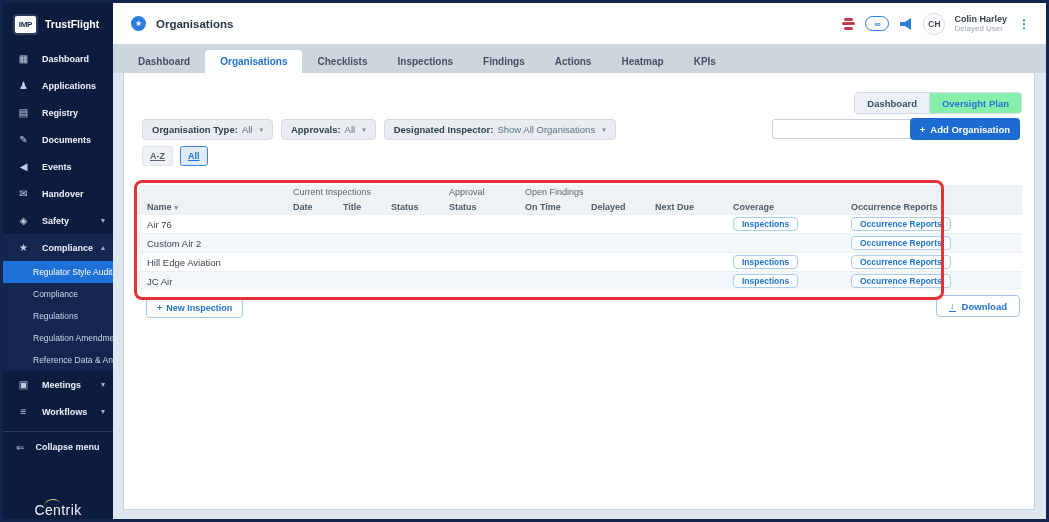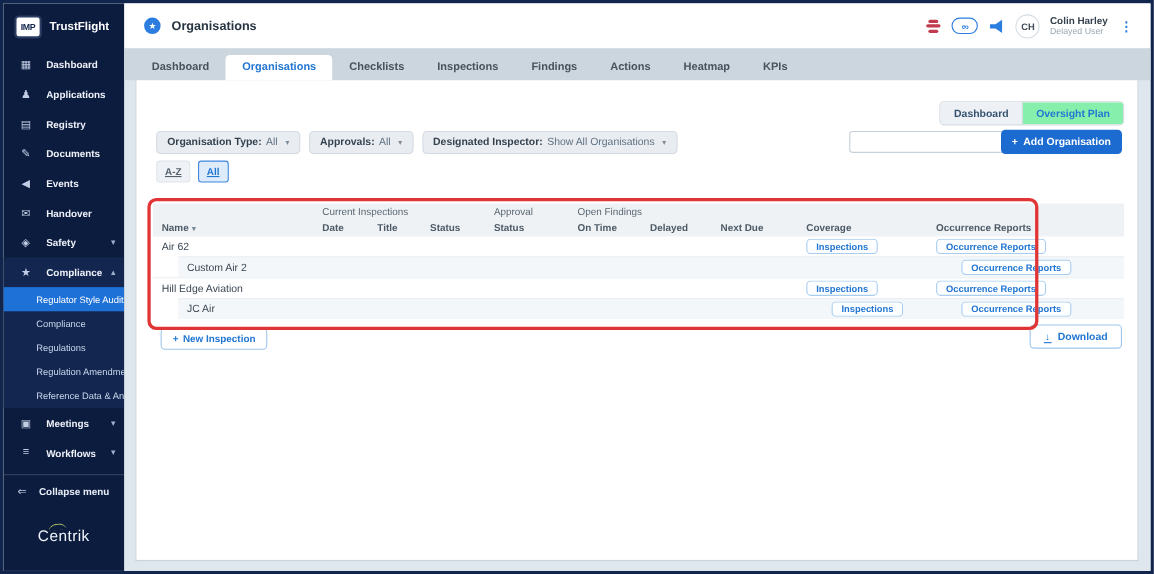--- a/index.html
+++ b/index.html
@@ -16,21 +16,21 @@
   .nav-item .ico { width:15px; font-size:10px; color:#c0cde4; text-align:center; flex:none; }
   .nav-item .lbl { margin-left:11px; font-size:9px; font-weight:bold; color:#eef2fa; white-space:nowrap; overflow:hidden; }
   .nav-item .chev { margin-left:auto; font-size:8px; color:#9fb0cd; }
   .compliance-group { background:#13264f; }
   .sub-item { display:flex; align-items:center; height:22px; padding-left:30px; font-size:8.5px; color:#c9d6ec; cursor:pointer; white-space:nowrap; overflow:hidden; }
   .sub-item.active { background:#1e71d6; color:#fff; }
   .collapse-sep { border-top:1px solid rgba(255,255,255,0.14); margin-top:6px; }
   .collapse-row { display:flex; align-items:center; height:30px; padding-left:13px; cursor:pointer; }
   .collapse-row .ico { font-size:10px; color:#c0cde4; }
   .collapse-row .lbl { margin-left:11px; font-size:9px; font-weight:bold; }
-  .centrik { position:absolute; bottom:24px; left:0; right:0; text-align:center; font-size:14px; color:#f2f5fa; letter-spacing:0.4px; }
+  .centrik { position:absolute; bottom:1px; left:0; right:0; text-align:center; font-size:14px; color:#f2f5fa; letter-spacing:0.4px; }
   .centrik .swoosh { position:absolute; top:-3px; left:50%; margin-left:-14px; width:16px; height:6px; border-top:1.6px solid #cdd86a; border-radius:50%/100% 100% 0 0; transform:rotate(-8deg); }
   .centrik .inner { position:relative; display:inline-block; }
 
   
   .topbar { position:absolute; left:110px; top:0; right:0; height:41px; background:#fff; display:flex; align-items:center; }
   .title-wrap { display:flex; align-items:center; margin-left:18px; }
   .rosette { width:15px; height:15px; border-radius:50%; background:#2b7de0; color:#fff; font-size:8px; display:flex; align-items:center; justify-content:center; }
   .page-title { margin-left:10px; font-size:11.5px; font-weight:bold; color:#273442; }
   .topbar-right { margin-left:auto; display:flex; align-items:center; margin-right:14px; gap:9px; }
   .red-stripes { display:flex; flex-direction:column; align-items:center; gap:1.5px; width:16px; }
@@ -77,21 +77,21 @@
   .tbl { position:absolute; left:15px; right:12px; top:112px; }
   .grid { display:grid; grid-template-columns:146px 50px 48px 58px 76px 66px 64px 78px 118px 158px 1fr; align-items:center; }
   .thead { background:#eef2f5; }
   .grow { height:14px; font-size:9px; color:#5a6772; }
   .grow > div { padding-left:8px; white-space:nowrap; }
   .hrow { height:15px; font-size:9px; font-weight:bold; color:#4d5a66; }
   .hrow > div { padding-left:8px; white-space:nowrap; }
   .span-current { grid-column:2 / 5; }
   .col-approval { grid-column:5; } .col-openfindings { grid-column:6; }
   .drow { height:19px; font-size:9.5px; color:#3a4754; border-top:1px solid #eceff3; }
-  .drow.tint { background:#f4f7fa;margin-left:23px; }
+  .drow.tint { background:#f4f7fa; }
   .drow > div { padding-left:8px; white-space:nowrap; overflow:hidden; }
   .row-btn { display:inline-flex; align-items:center; height:14px; padding:0 8px; background:#fdfeff; border:1px solid #a9cdf0; border-radius:4px; color:#2176d2; font-size:8.5px; font-weight:bold; cursor:pointer; font-family:inherit; }
   .sort-caret { font-size:7px; color:#7d8b98; margin-left:3px; }
 
   .new-inspection-btn { position:absolute; left:22px; top:225px; height:20px; padding:0 10px; background:#fff; border:1px solid #9ec5ec; border-radius:4px; color:#2176d2; font-size:9px; font-weight:bold; cursor:pointer; display:flex; align-items:center; gap:4px; font-family:inherit; }
   .download-btn { position:absolute; right:14px; top:222px; height:22px; padding:0 12px; background:#fff; border:1px solid #9ec5ec; border-radius:4px; color:#2176d2; font-size:9.5px; font-weight:bold; cursor:pointer; display:flex; align-items:center; gap:6px; font-family:inherit; }
   .dl-arrow { display:inline-block; border-bottom:1.5px solid #2176d2; line-height:10px; padding:0 1px; font-size:9px; }
 
   
   .annotation { position:absolute; left:131px; top:177px; width:810px; height:120px; border:3px solid #e13434; border-radius:8px; pointer-events:none; z-index:6; }
@@ -270,21 +270,21 @@
             <div>On Time</div>
             <div>Delayed</div>
             <div>Next Due</div>
             <div>Coverage</div>
             <div>Occurrence Reports</div>
             <div></div>
           </div>
         </div>
 
         <div class="grid drow">
-          <div>Air 62</div>
+          <div>Air 76</div>
           <div></div>
             <div></div>
             <div></div>
             <div></div>
             <div></div>
             <div></div>
             <div></div>
           <div><button class="row-btn">Inspections</button></div>
           <div><button class="row-btn">Occurrence Reports</button></div>
           <div></div>

